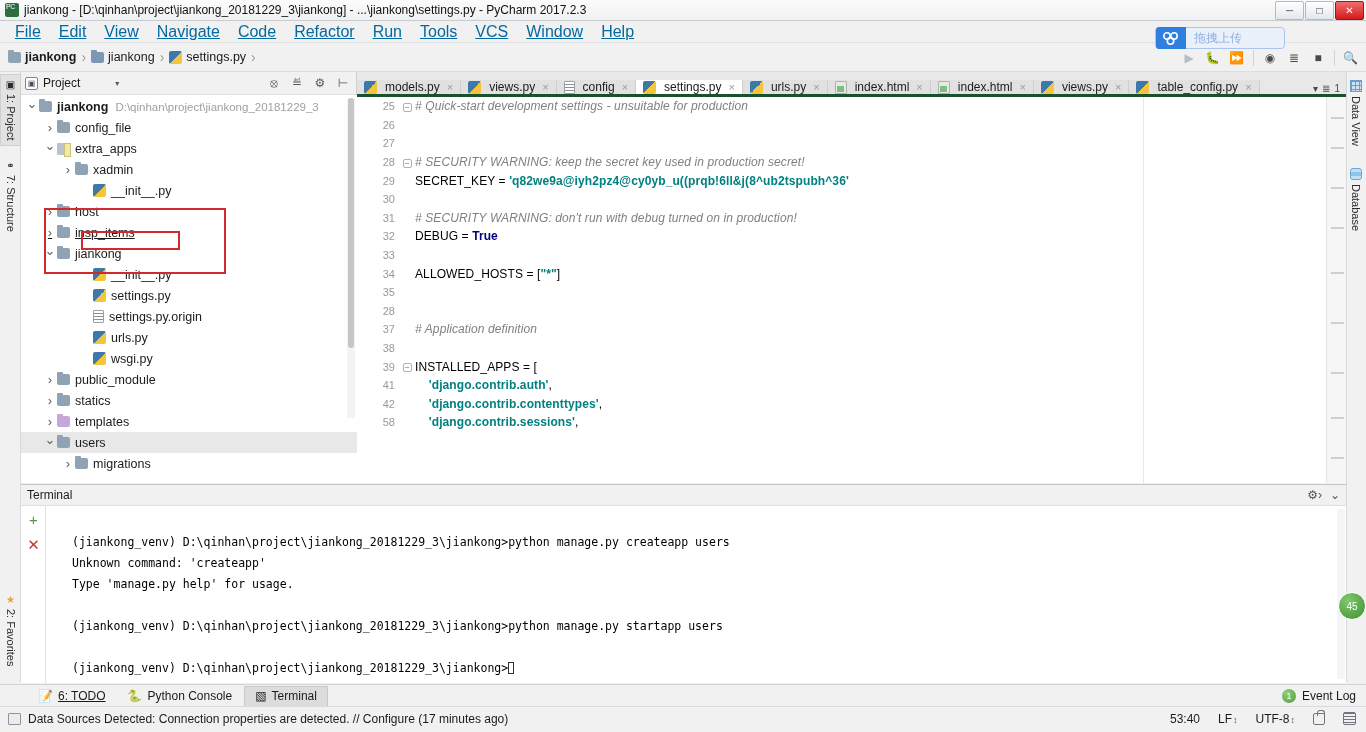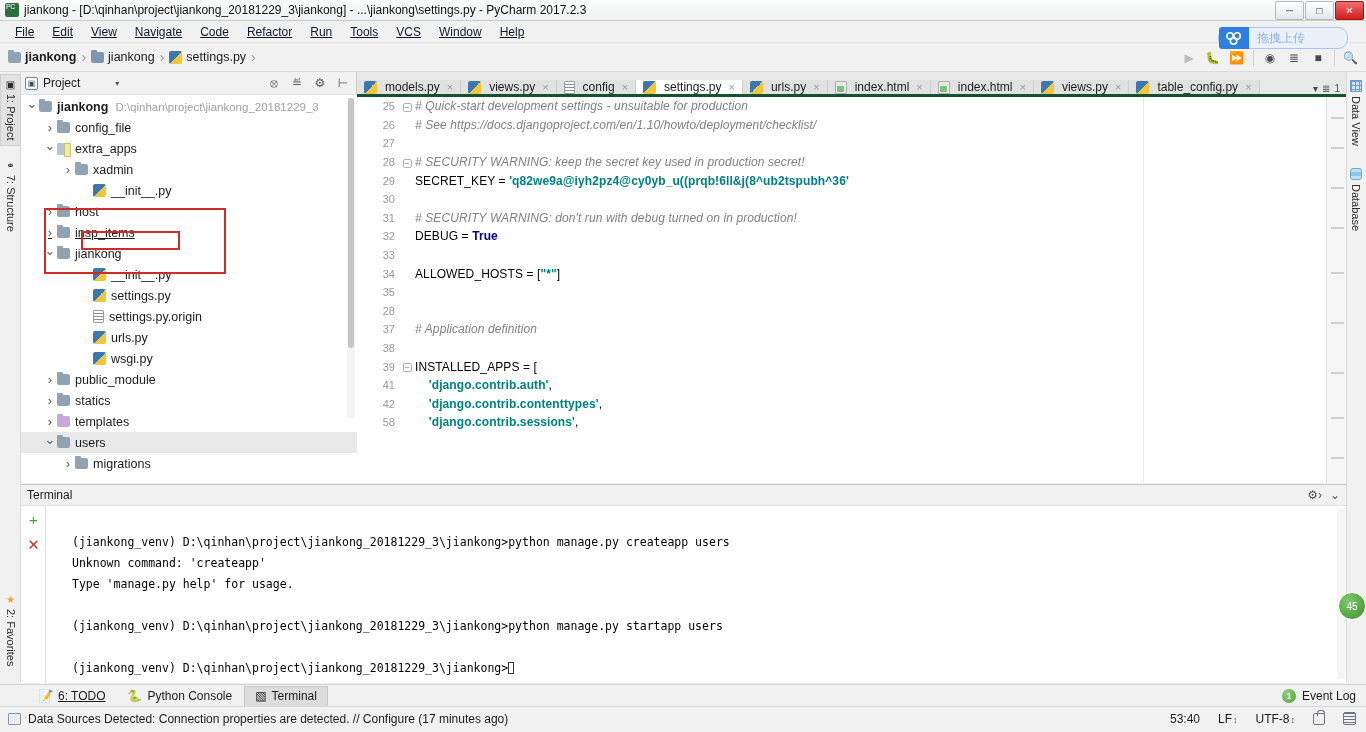--- a/index.html
+++ b/index.html
@@ -42,21 +42,21 @@
     font-size: 10px; color: #333;
   }
   .winbtn.close { background: linear-gradient(#f26d6d, #d31b1b); border-color: #a51313; color: #fff; margin-right: 2px;}
 
   
   .menubar {
     position: absolute; left: 0; top: 21px; width: 1366px; height: 22px;
     background: #f1f1f1; border-bottom: 1px solid #e0e0e0;
     display: flex; align-items: center; padding-left: 6px;
   }
-  .menuitem { padding: 2px 9px; font-size: 12px; color: #0f172a; cursor: default; }
+  .menuitem { padding: 2px 9px; font-size: 16px; color: #0369a1; cursor: default; }
   .menuitem u { text-decoration: underline; }
 
   
   .navrow {
     position: absolute; left: 0; top: 43px; width: 1366px; height: 29px;
     background: #f1f1f1; border-bottom: 1px solid #dcdcdc;
     display: flex; align-items: center; padding-left: 8px;
   }
   .crumb { display: flex; align-items: center; font-size: 12.5px; color: #1b1b1b; }
   .crumb .sep { color: #9a9a9a; margin: 0 5px; font-size: 14px; }
@@ -99,22 +99,22 @@
   }
   .tbtn {
     width: 22px; height: 22px; display: flex; align-items: center; justify-content: center;
     font-size: 12px; color: #b9bdc1;
   }
   .tbtn.active { color: #4a4a4a; }
   .tdiv { width: 1px; height: 16px; background: #d2d2d2; margin: 0 3px; }
 
   
   .uploadpill {
-    position: absolute; left: 1218px; top: 27px; height: 22px; width: 130px;
-    background: #eaf1fb; border: 1px solid #a9c5ef; border-radius: 10px;
+    position: absolute; left: 1155px; top: 27px; height: 22px; width: 130px;
+    background: #eaf1fb; border: 1px solid #a9c5ef; border-radius: 4px;
     display: flex; align-items: center; z-index: 30;
   }
   .uploadpill .lobe {
     width: 30px; height: 22px; background: #2f7fe0; border-radius: 3px 0 0 3px;
     display: flex; align-items: center; justify-content: center; flex: none;
   }
   .uploadpill .lobe svg { display: block; }
   .uploadpill .ulabel { font-size: 12px; color: #8fb0df; padding-left: 8px; }
 
   
@@ -595,21 +595,20 @@
       <div class="editor-vline"></div>
       <div class="codelines" id="codelines">
           <div class="cline">
             <span class="lnum">25</span>
             <span class="fold"><span>−</span></span>
             <span class="ctext"><span class="c-comment"># Quick-start development settings - unsuitable for production</span></span>
           </div>
           <div class="cline">
             <span class="lnum">26</span>
             <span class="fold"></span>
-            <span class="ctext"><span class="c-comment"># See https://docs.djangoproject.com/en/1.10/howto/deployment/checklist/</span></span>
           </div>
           <div class="cline">
             <span class="lnum">27</span>
             <span class="fold"></span>
             <span class="ctext"></span>
           </div>
           <div class="cline">
             <span class="lnum">28</span>
             <span class="fold"><span>−</span></span>
             <span class="ctext"><span class="c-comment"># SECURITY WARNING: keep the secret key used in production secret!</span></span>

